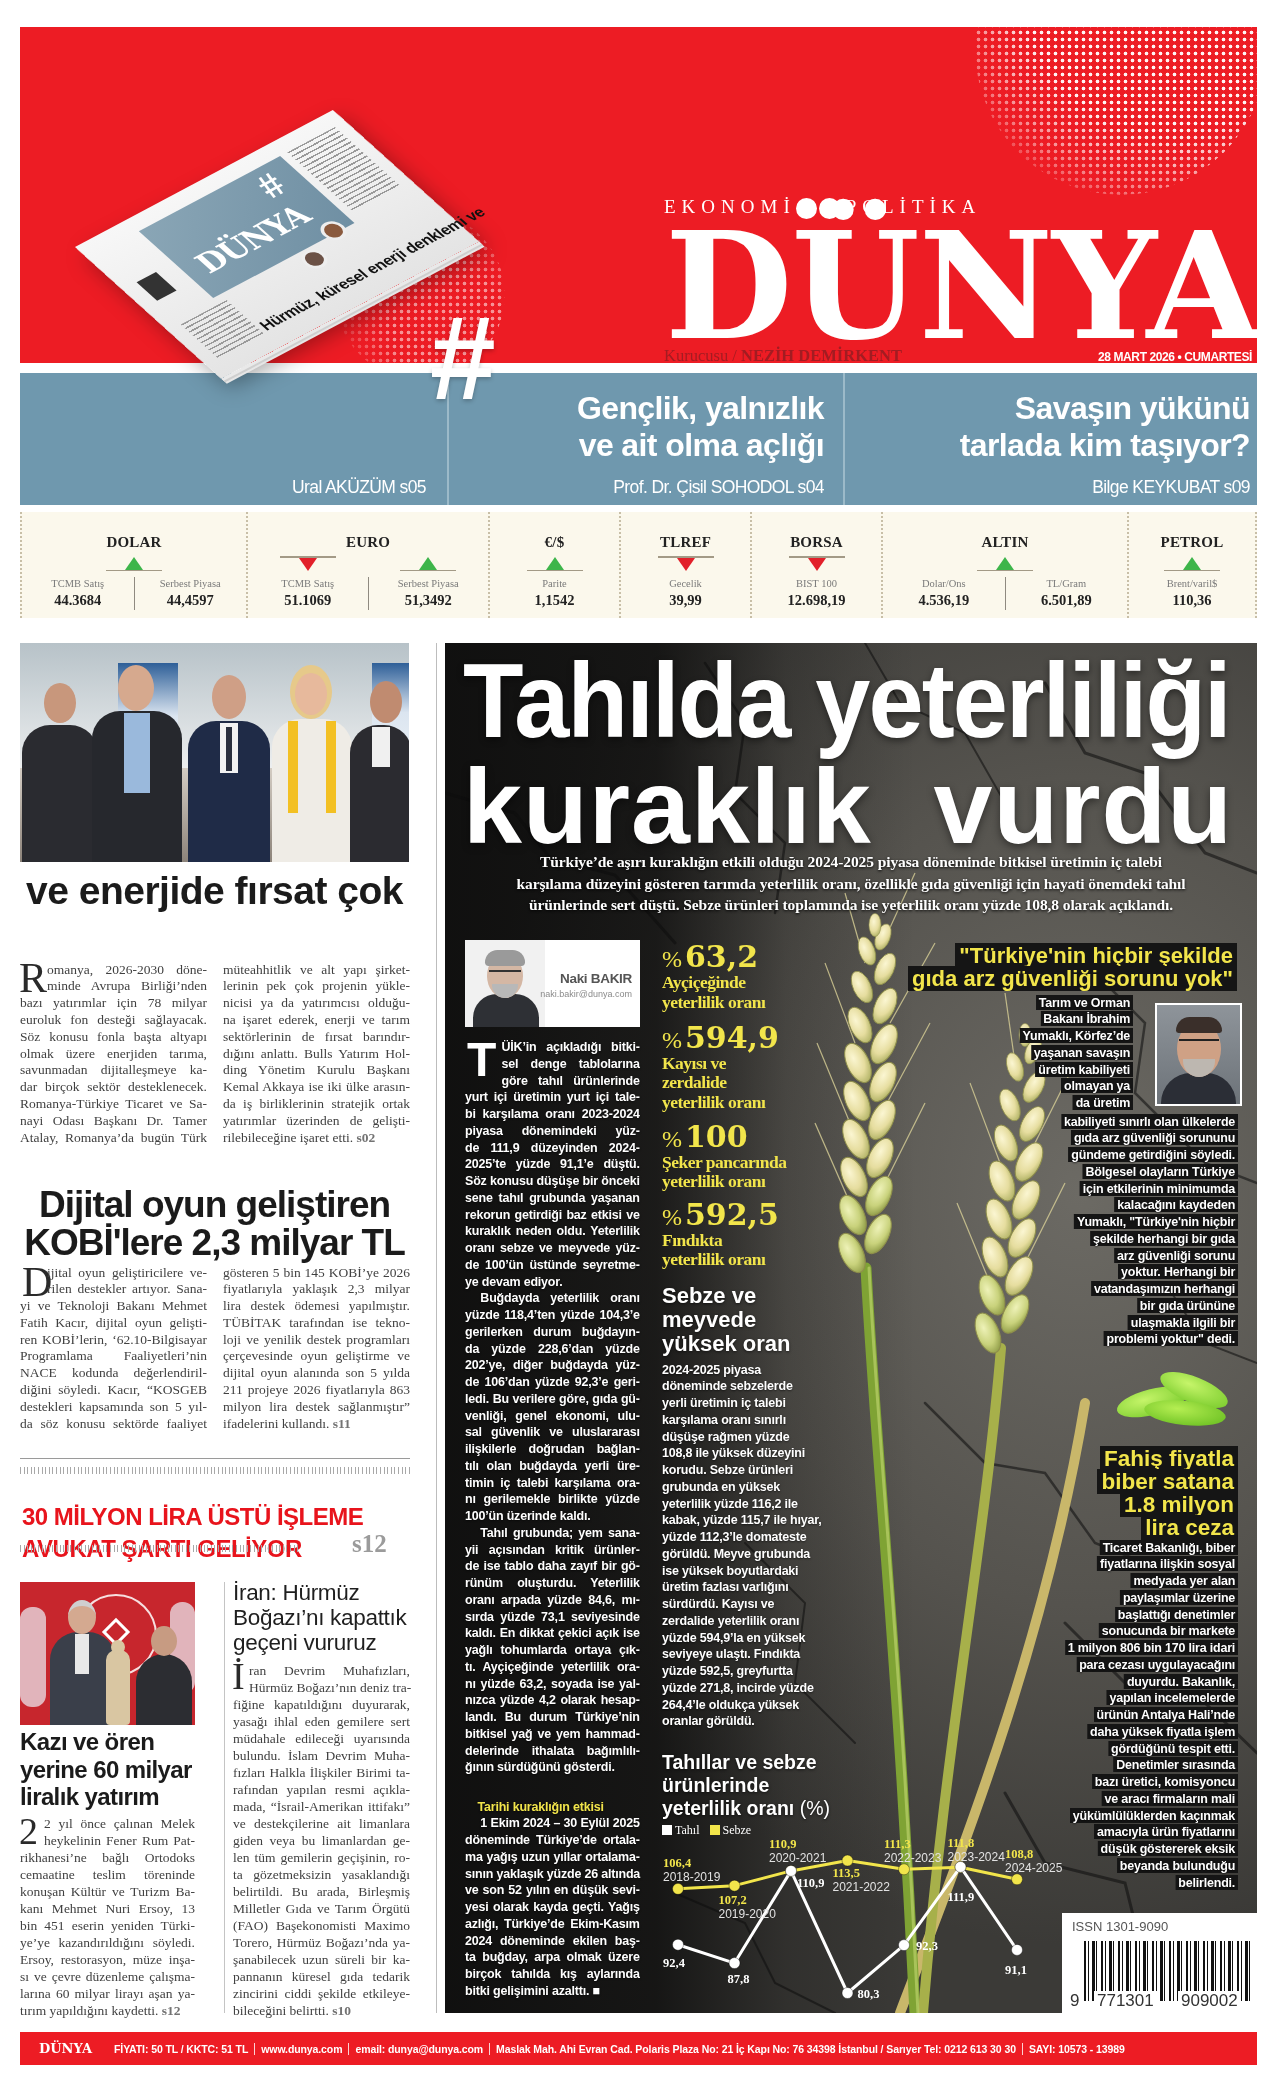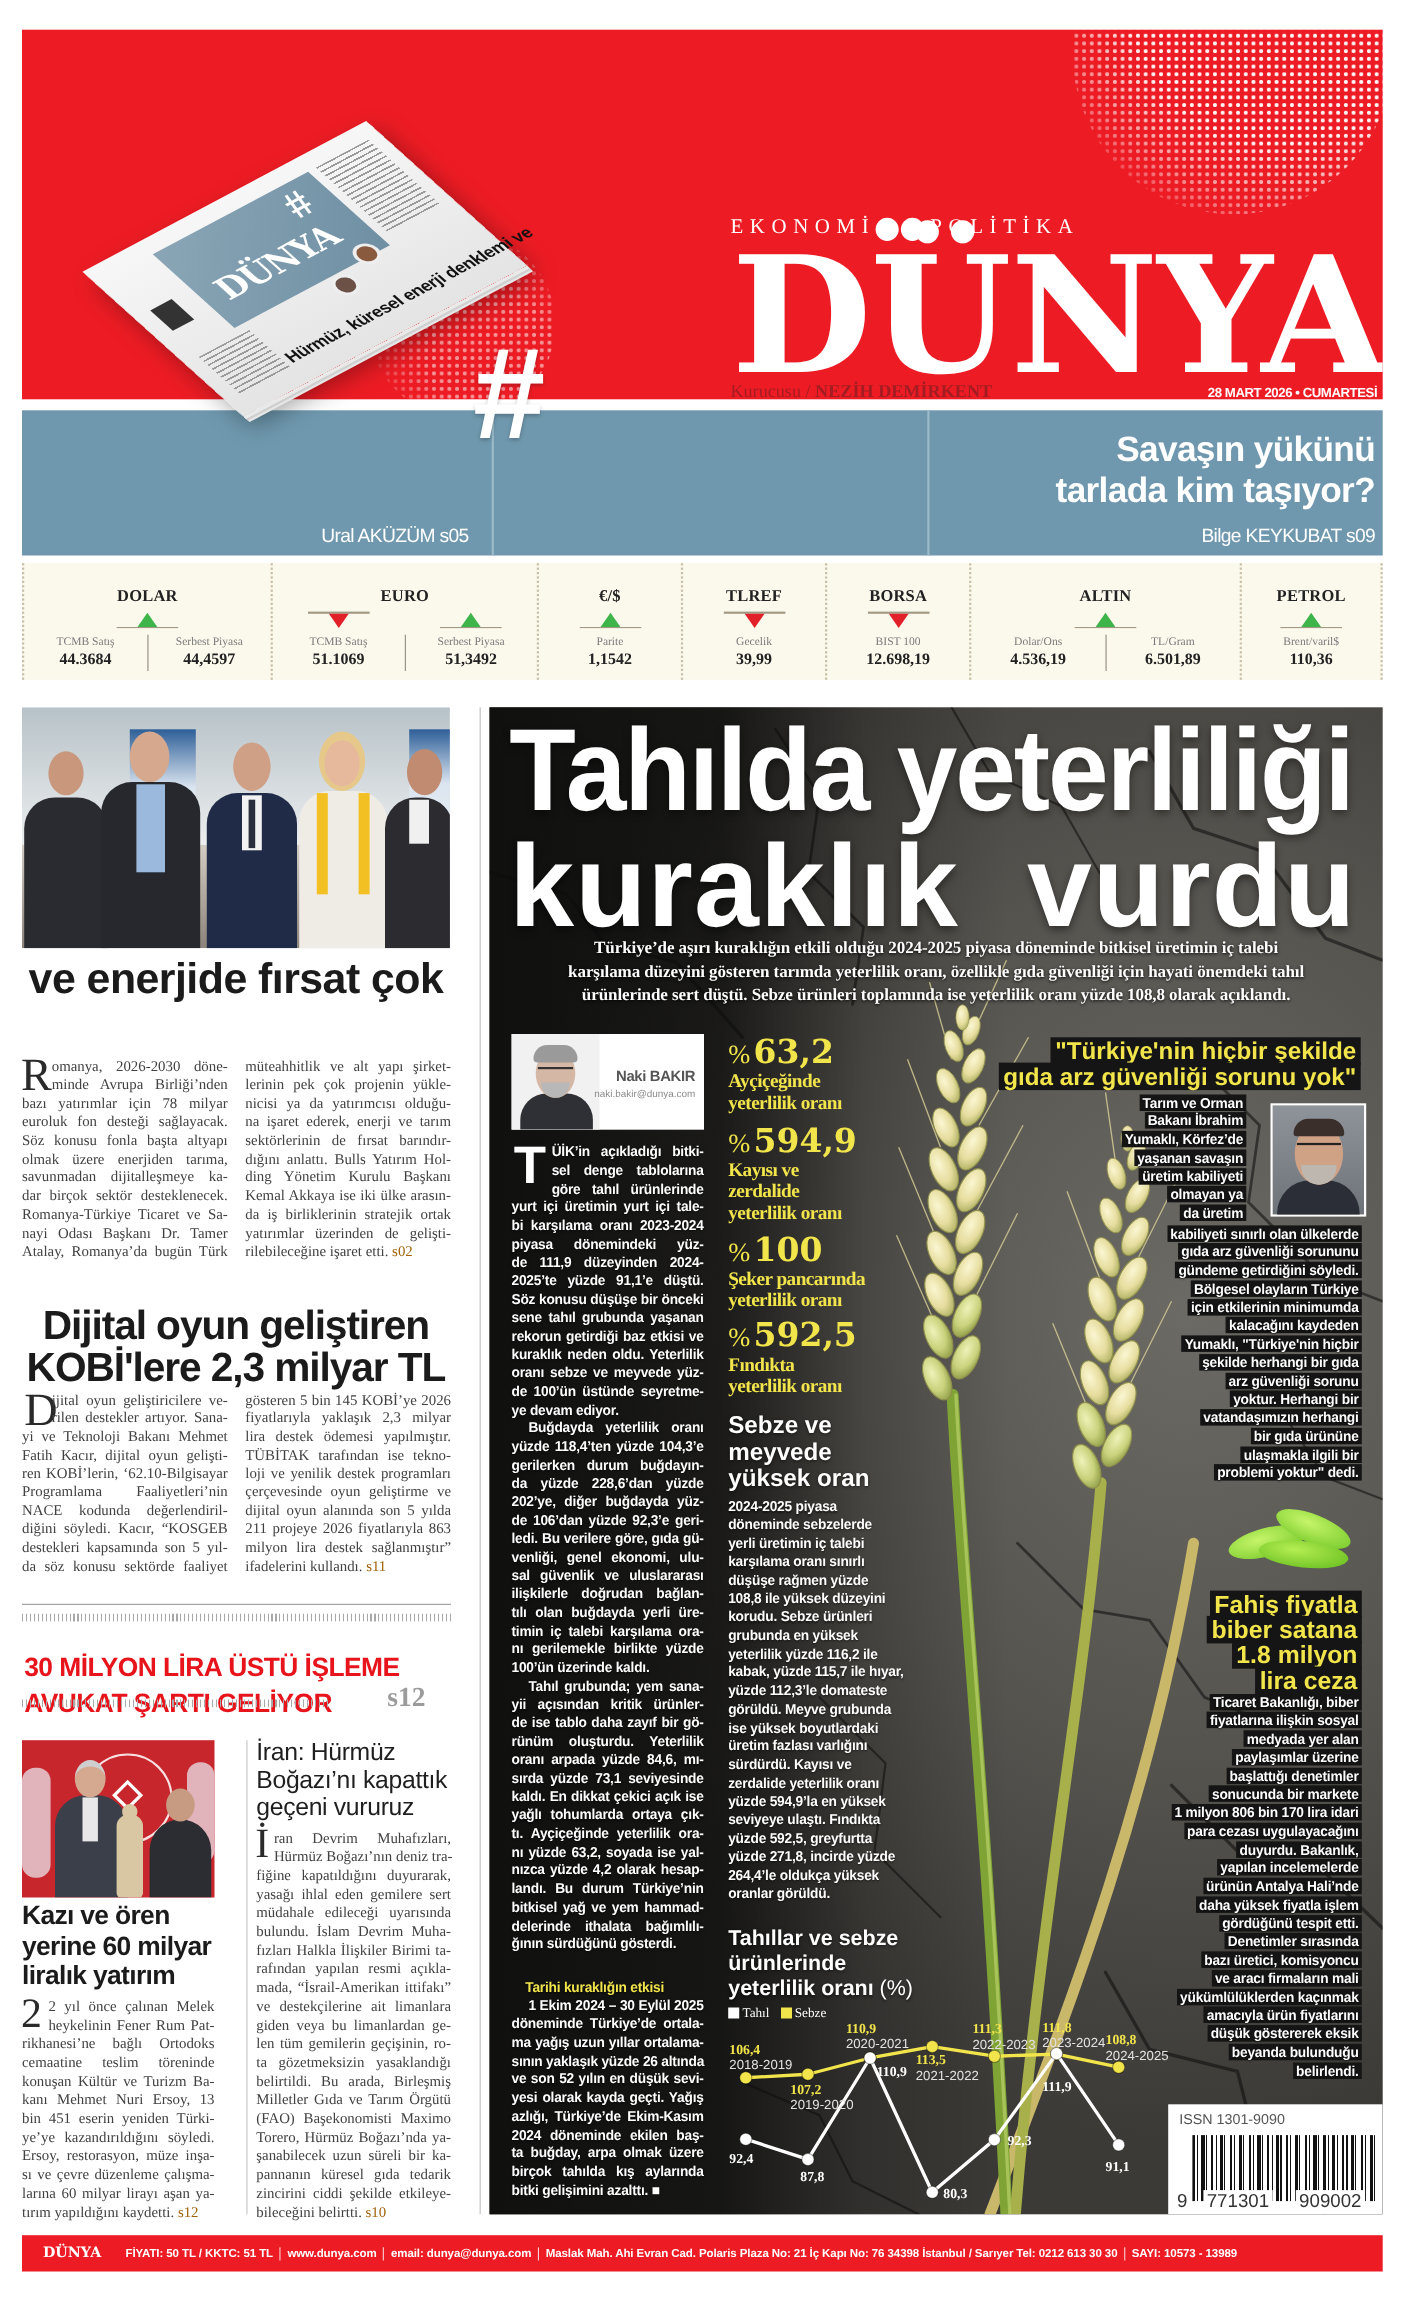--- a/index.html
+++ b/index.html
@@ -3,21 +3,21 @@
 <meta charset="utf-8">
 <style>
 :root{--brand_red:#ed1c24;--band_blue:#6f98ae;--accent_yellow:#f2e54b;--trend_up:#3db54a;--trend_down:#e2202a}
 *{box-sizing:border-box;margin:0;padding:0}
 html,body{width:1280px;height:2098px;overflow:hidden;background:#fff}
 body{position:relative;font-family:"Liberation Sans",sans-serif;color:#222}
 .abs{position:absolute}
 .ln{white-space:nowrap}
 .just .ln{text-align:justify;text-align-last:justify}
 .just .ln.last{text-align-last:auto}
-.ref{font-weight:normal;color:#a16207}
+.ref{font-weight:bold;color:#737373}
 
 
 #header{left:20px;top:27px;width:1237px;height:336px;background:var(--brand_red);overflow:hidden}
 .dots{border-radius:50%;background-image:radial-gradient(circle,rgba(255,255,255,.95) 0 1.5px,rgba(255,255,255,0) 2.2px);background-size:7px 7px}
 #globe{left:955px;top:-124px;width:292px;height:292px;
  -webkit-mask-image:radial-gradient(circle at 66% 30%,#000 0,#000 50%,rgba(0,0,0,.45) 72%,rgba(0,0,0,0) 86%);
  mask-image:radial-gradient(circle at 66% 30%,#000 0,#000 50%,rgba(0,0,0,.45) 72%,rgba(0,0,0,0) 86%)}
 #globe2{left:315px;top:183px;width:170px;height:170px;opacity:.55;
  -webkit-mask-image:radial-gradient(circle at 65% 65%,#000 0,#000 35%,rgba(0,0,0,0) 75%);
  mask-image:radial-gradient(circle at 65% 65%,#000 0,#000 35%,rgba(0,0,0,0) 75%)}
@@ -161,20 +161,27 @@
 </div>
 <div class="abs" id="hash">#</div>
 
 <div class="abs" id="band">
   <div class="seg" style="left:0;width:406px">
     <div class="seg-title">
       </div>
     <div class="seg-by">Ural AKÜZÜM s05</div>
   </div>
   <div class="seg-div" style="left:427px"></div>
+  <div class="seg" style="left:430px;width:374px">
+    <div class="seg-title">
+        <div class="ln"><span class="t">Gençlik, yalnızlık</span></div>
+        <div class="ln last"><span class="t">ve ait olma açlığı</span></div>
+      </div>
+    <div class="seg-by">Prof. Dr. Çisil SOHODOL s04</div>
+  </div>
   <div class="seg-div" style="left:823px"></div>
   <div class="seg" style="left:826px;width:404px">
     <div class="seg-title">
         <div class="ln"><span class="t">Savaşın yükünü</span></div>
         <div class="ln last"><span class="t">tarlada kim taşıyor?</span></div>
       </div>
     <div class="seg-by">Bilge KEYKUBAT s09</div>
   </div>
 </div>
 

